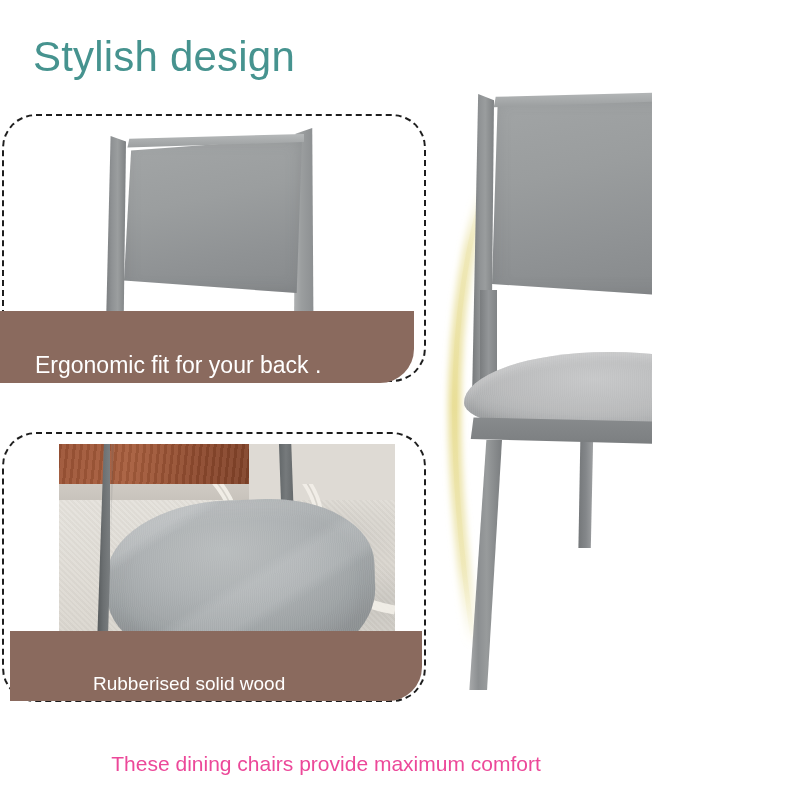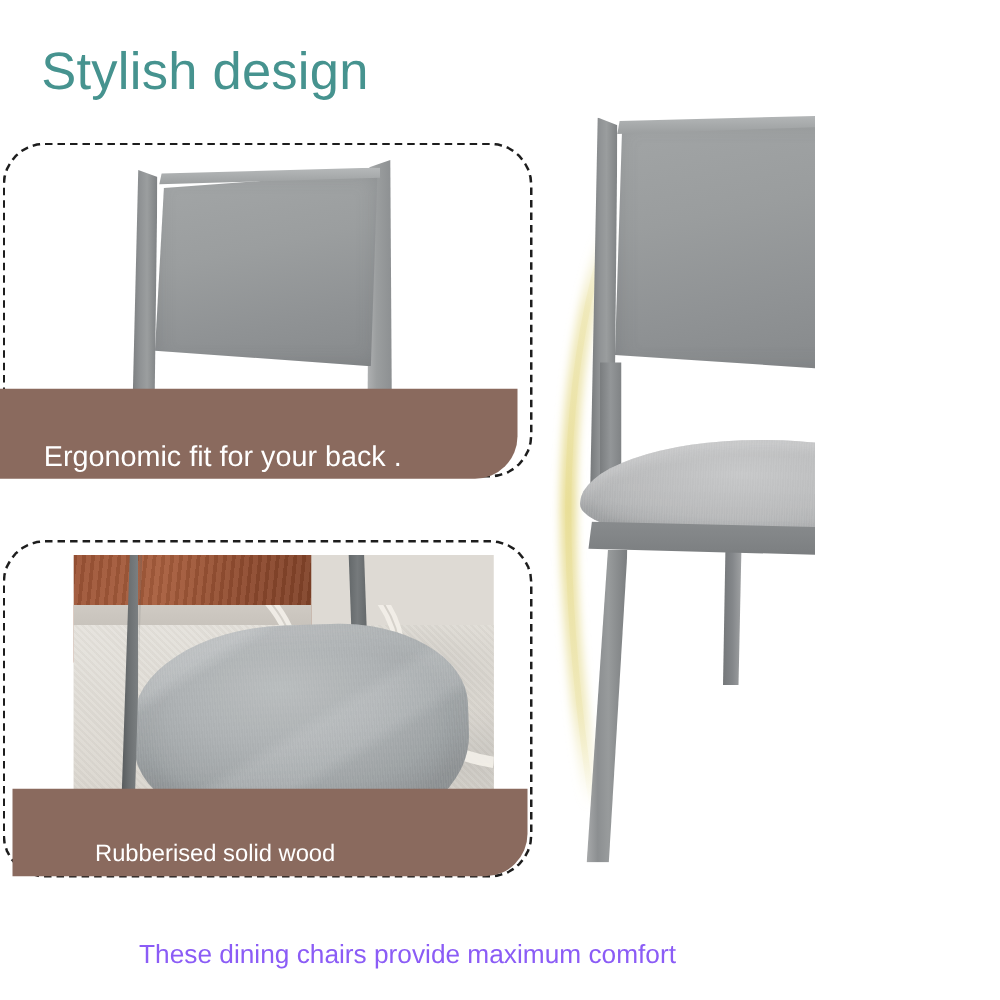--- a/index.html
+++ b/index.html
@@ -19,21 +19,21 @@
     color:#46938f;
     letter-spacing:.2px;
     white-space:nowrap;
   }
 
   
   .caption{
     position:absolute;left:0;right:0;top:752px;
     text-align:center;
     font-size:21px;
-    color:#8b5cf6;
+    color:#ec4899;
     white-space:nowrap;
   }
 
   
   .panel{
     position:absolute;
     border:2px dashed #1d1d1d;
     border-radius:34px;
     box-sizing:border-box;
     background:transparent;
@@ -60,21 +60,21 @@
   }
   #banner-top{
     left:-10px;top:311px;width:424px;height:72px;
     border-radius:0 0 34px 0;
     padding-left:45px;
     font-size:23px;
   }
   #banner-bottom{
     left:10px;top:631px;width:412px;height:70px;
     border-radius:0 0 34px 0;
-    padding-left:66px;
+    padding-left:83px;
     font-size:19px;
     line-height:1.28;
   }
   .banner .ln{display:block;white-space:nowrap;margin-top:36px;}
 
   
   #chair-main{position:absolute;left:440px;top:80px;width:360px;height:610px;}
 
   
   #glow{

